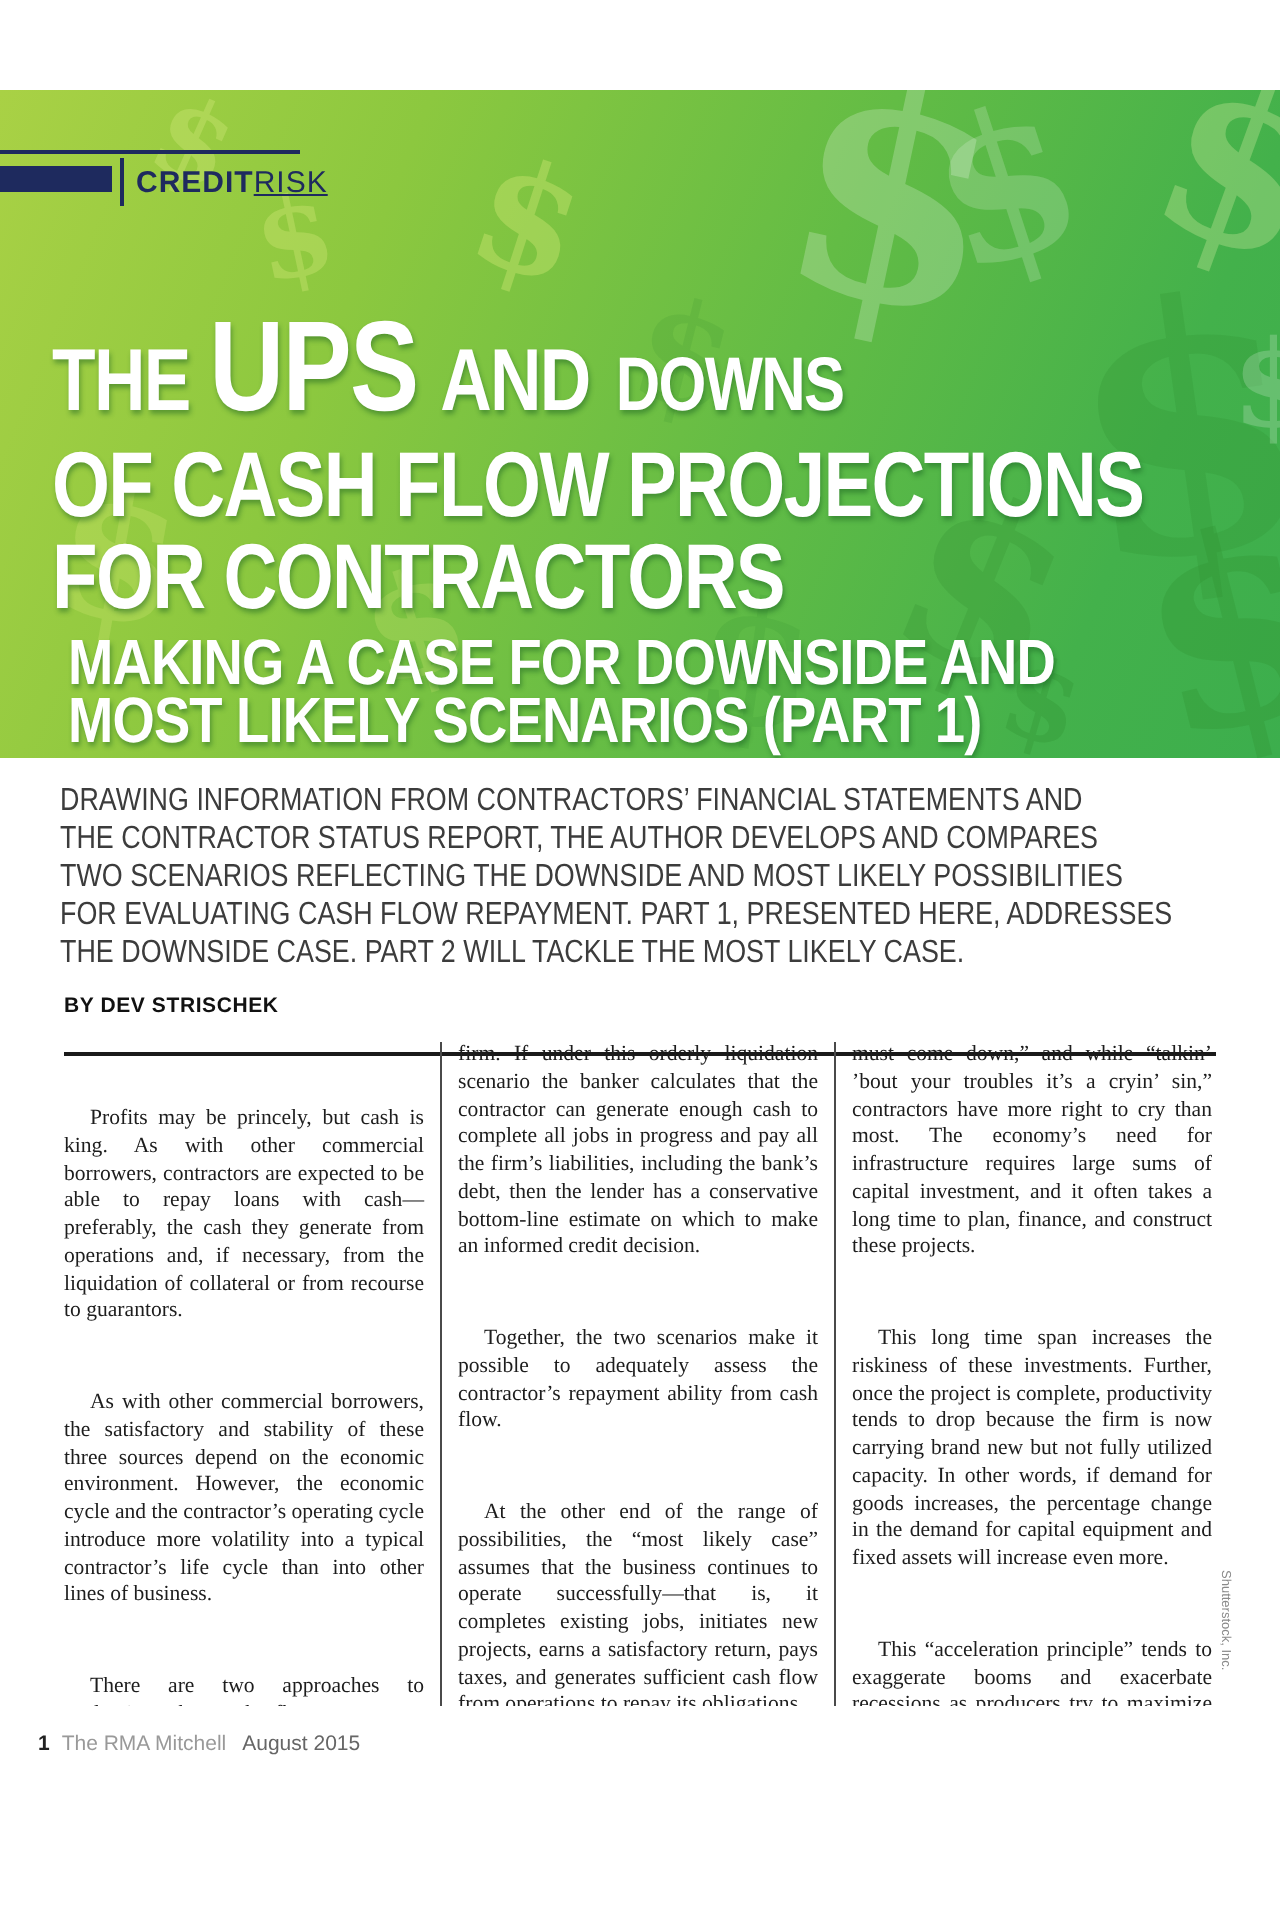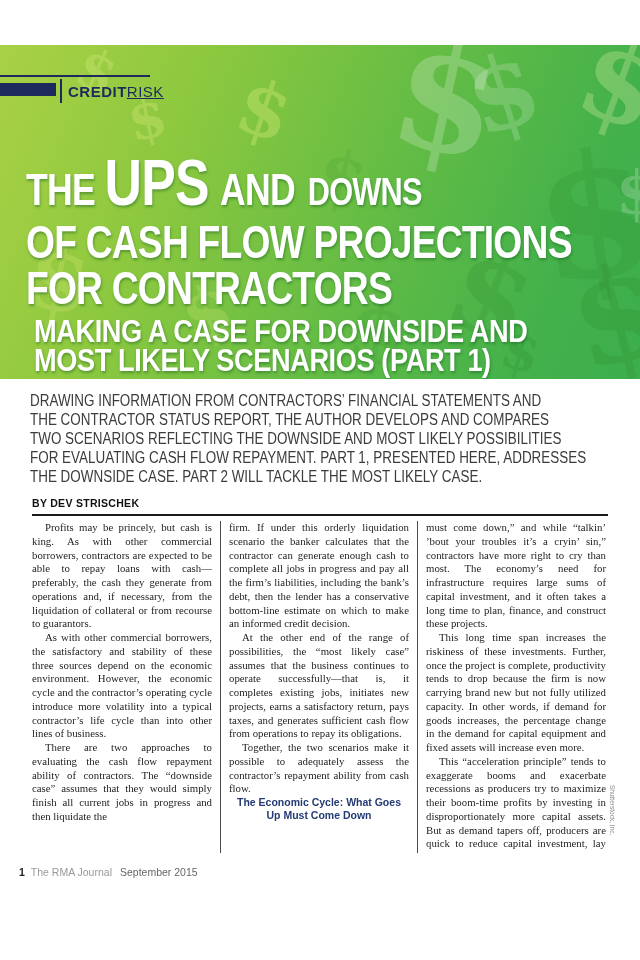--- a/index.html
+++ b/index.html
@@ -58,30 +58,30 @@
   .subtitle div{margin-bottom:0;}
 
   
   .deck{position:absolute;left:30px;top:391px;z-index:2;color:#3c3c3c;
         font-family:"Liberation Sans",sans-serif;font-size:16px;line-height:19px;
         transform:scaleX(0.84);transform-origin:left top;white-space:nowrap;}
 
   
   .byline{position:absolute;left:32px;top:497px;width:576px;
           font-family:"Liberation Sans",sans-serif;font-weight:bold;font-size:10.5px;
-          letter-spacing:0.3px;color:#111111;border-bottom:2px solid #1a1a1a;padding-bottom:5px;}
+          letter-spacing:0.3px;color:#111111;border-bottom:2px solid #1a1a1a;padding-bottom:17px;}
 
   
   .columns{position:absolute;left:32px;top:521px;width:576px;height:332px;display:flex;
            font-size:10.8px;line-height:13.75px;color:#1d1d1d;text-align:justify;
            hyphens:auto;overflow:hidden;}
   .col{width:180px;}
   .vrule{width:1px;background:#4a4a4a;margin:0 8px;}
   .col p{margin:0;}
-  .col p.indent{text-indent:13px;}
+  .col p.indent{text-indent:13px;margin-top:32px;}
   .lead{font-variant:small-caps;letter-spacing:0.2px;}
   .subhead{font-family:"Liberation Sans",sans-serif;font-weight:bold;font-size:10.5px;
            color:#243a75;line-height:13px;margin:6px 0 2px 0;text-align:center;}
 
   
   .credit{position:absolute;right:24px;top:785px;writing-mode:vertical-rl;
           font-family:"Liberation Sans",sans-serif;font-size:6.5px;color:#8a8a8a;}
   .footer{position:absolute;left:19px;top:866px;font-family:"Liberation Sans",sans-serif;
           font-size:10.5px;color:#666666;}
   .footer .pg{font-weight:bold;color:#222222;margin-right:6px;}
@@ -147,31 +147,31 @@
 
   <div class="columns">
     <div class="col">
       <p class="indent">Profits may be princely, but cash is king. As with other commercial borrowers, contractors are expected to be able to repay loans with cash—preferably, the cash they generate from operations and, if necessary, from the liquidation of collateral or from recourse to guarantors.</p>
       <p class="indent">As with other commercial borrowers, the satisfactory and stability of these three sources depend on the economic environment. However, the economic cycle and the contractor’s operating cycle introduce more volatility into a typical contractor’s life cycle than into other lines of business.</p>
       <p class="indent">There are two approaches to evaluating the cash flow repayment ability of contractors. The “downside case” assumes that they would simply finish all current jobs in progress and then liquidate the</p>
     </div>
     <div class="vrule"></div>
     <div class="col">
       <p>firm. If under this orderly liquidation scenario the banker calculates that the contractor can generate enough cash to complete all jobs in progress and pay all the firm’s liabilities, including the bank’s debt, then the lender has a conservative bottom-line estimate on which to make an informed credit decision.</p>
+      <p class="indent">Together, the two scenarios make it possible to adequately assess the contractor’s repayment ability from cash flow.</p>
       <p class="indent">At the other end of the range of possibilities, the “most likely case” assumes that the business continues to operate successfully—that is, it completes existing jobs, initiates new projects, earns a satisfactory return, pays taxes, and generates sufficient cash flow from operations to repay its obligations.</p>
-      <p class="indent">Together, the two scenarios make it possible to adequately assess the contractor’s repayment ability from cash flow.</p>
       <p class="subhead">The Economic Cycle: What Goes Up Must Come Down</p>
     </div>
     <div class="vrule"></div>
     <div class="col">
       <p>must come down,” and while “talkin’ ’bout your troubles it’s a cryin’ sin,” contractors have more right to cry than most. The economy’s need for infrastructure requires large sums of capital investment, and it often takes a long time to plan, finance, and construct these projects.</p>
       <p class="indent">This long time span increases the riskiness of these investments. Further, once the project is complete, productivity tends to drop because the firm is now carrying brand new but not fully utilized capacity. In other words, if demand for goods increases, the percentage change in the demand for capital equipment and fixed assets will increase even more.</p>
       <p class="indent">This “acceleration principle” tends to exaggerate booms and exacerbate recessions as producers try to maximize their boom-time profits by investing in disproportionately more capital assets. But as demand tapers off, producers are quick to reduce capital investment, lay off workers, and mothball excess capacity.¹</p>
     </div>
   </div>
 
   <div class="credit">Shutterstock, Inc.</div>
 
   <div class="footer">
-    <span class="pg">1</span><span class="jr">The RMA Journal</span><span class="dt">September 2015</span>
+    <span class="pg">1</span><span class="jr">The RMA Mitchell</span><span class="dt">August 2015</span>
   </div>
 
 </div>
 
 </body></html>

